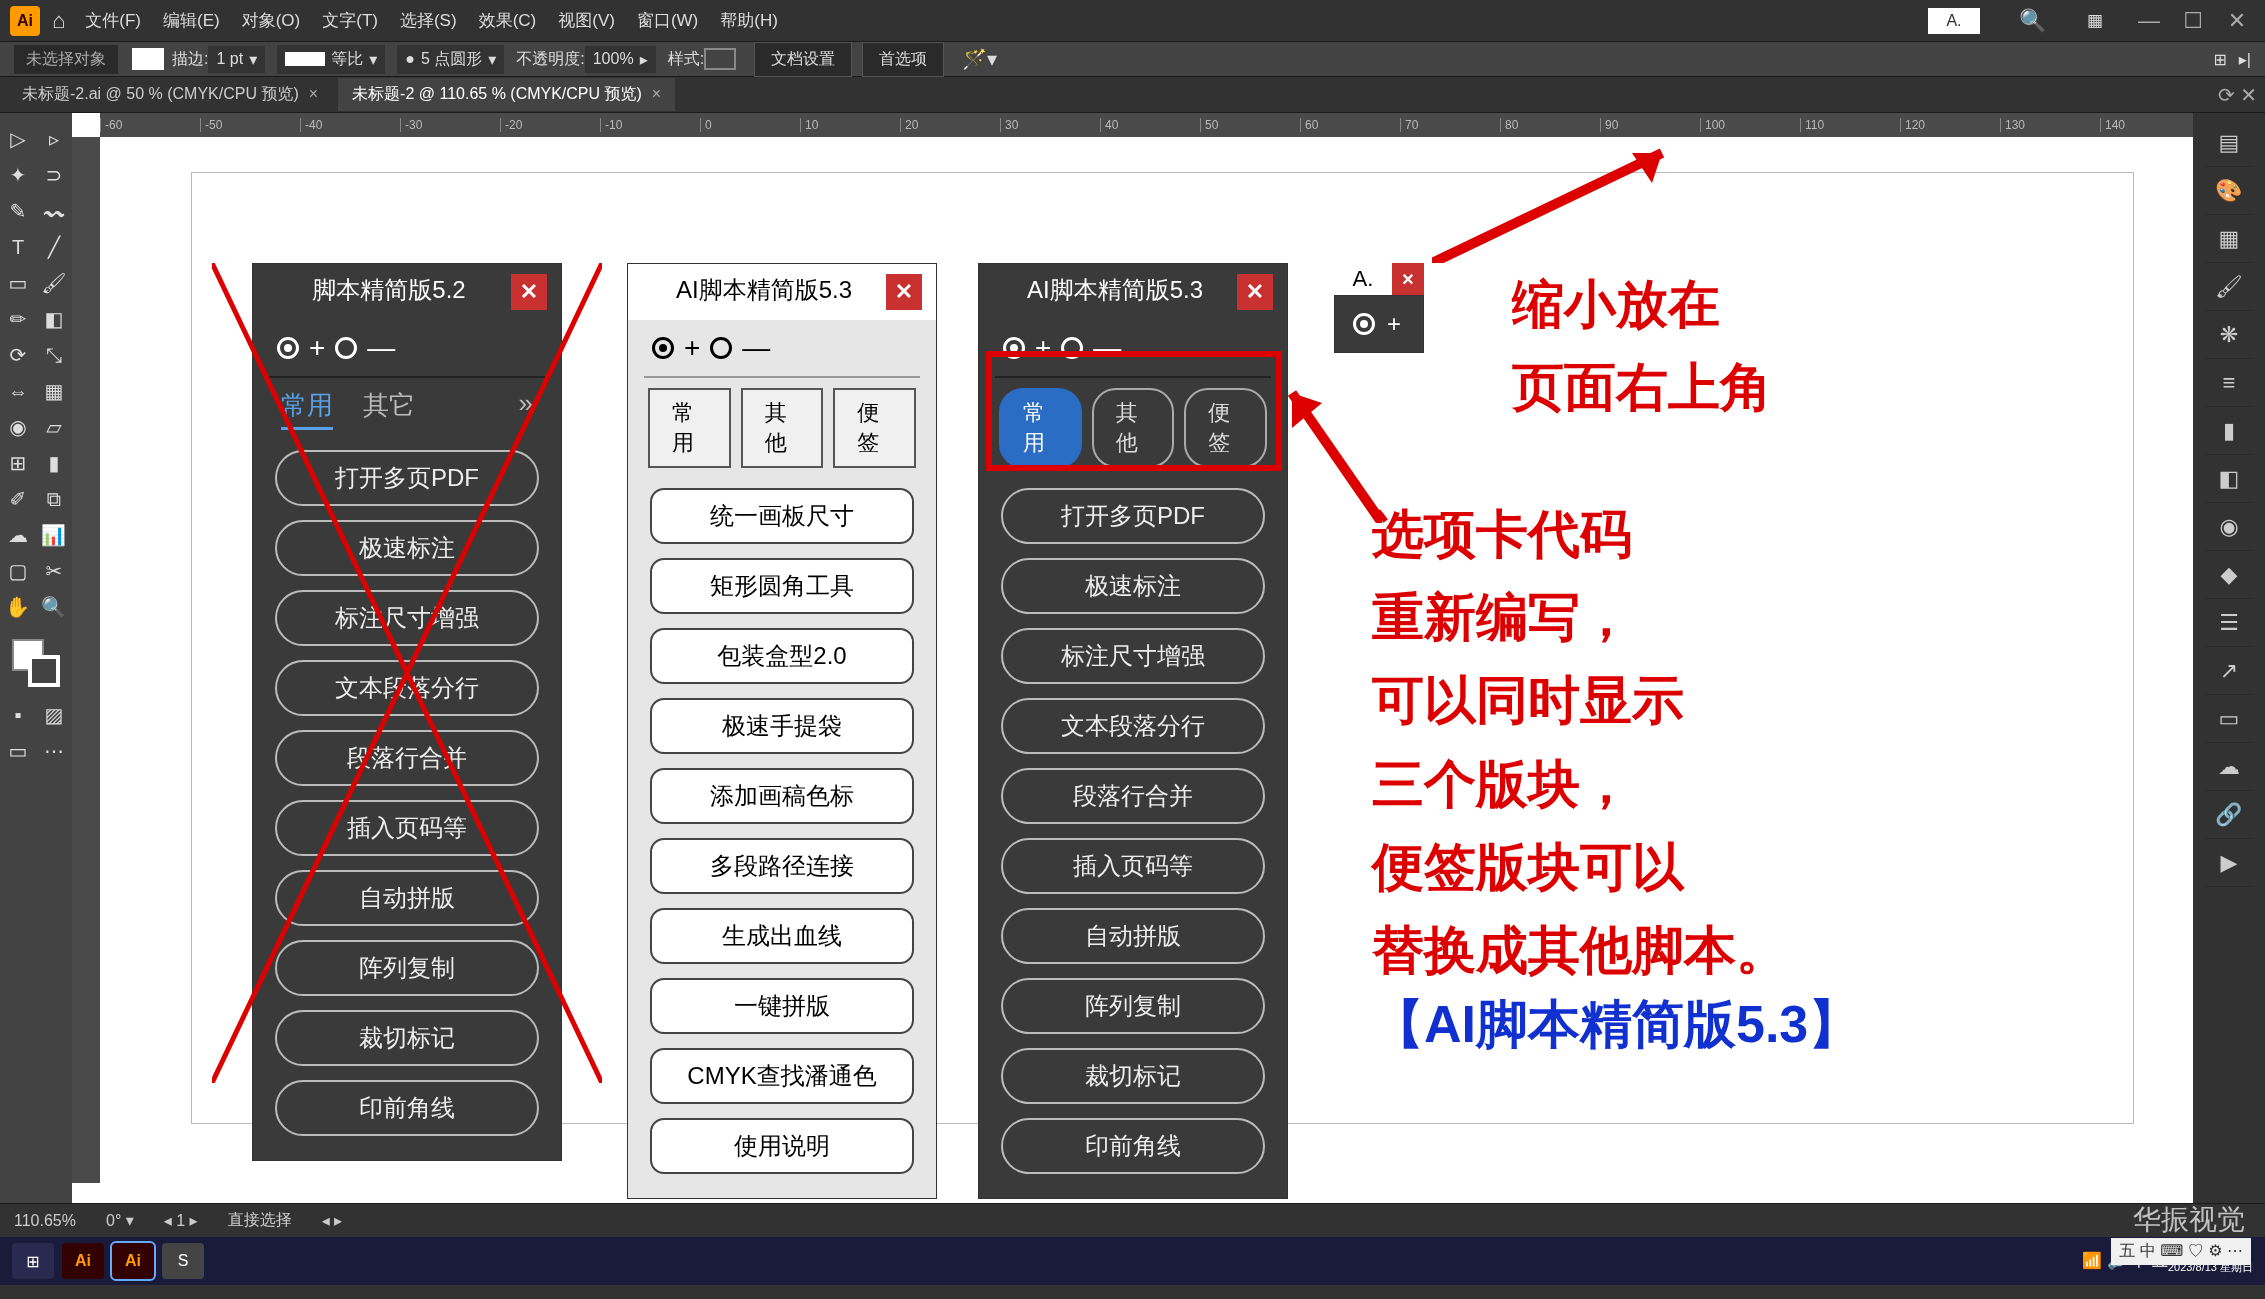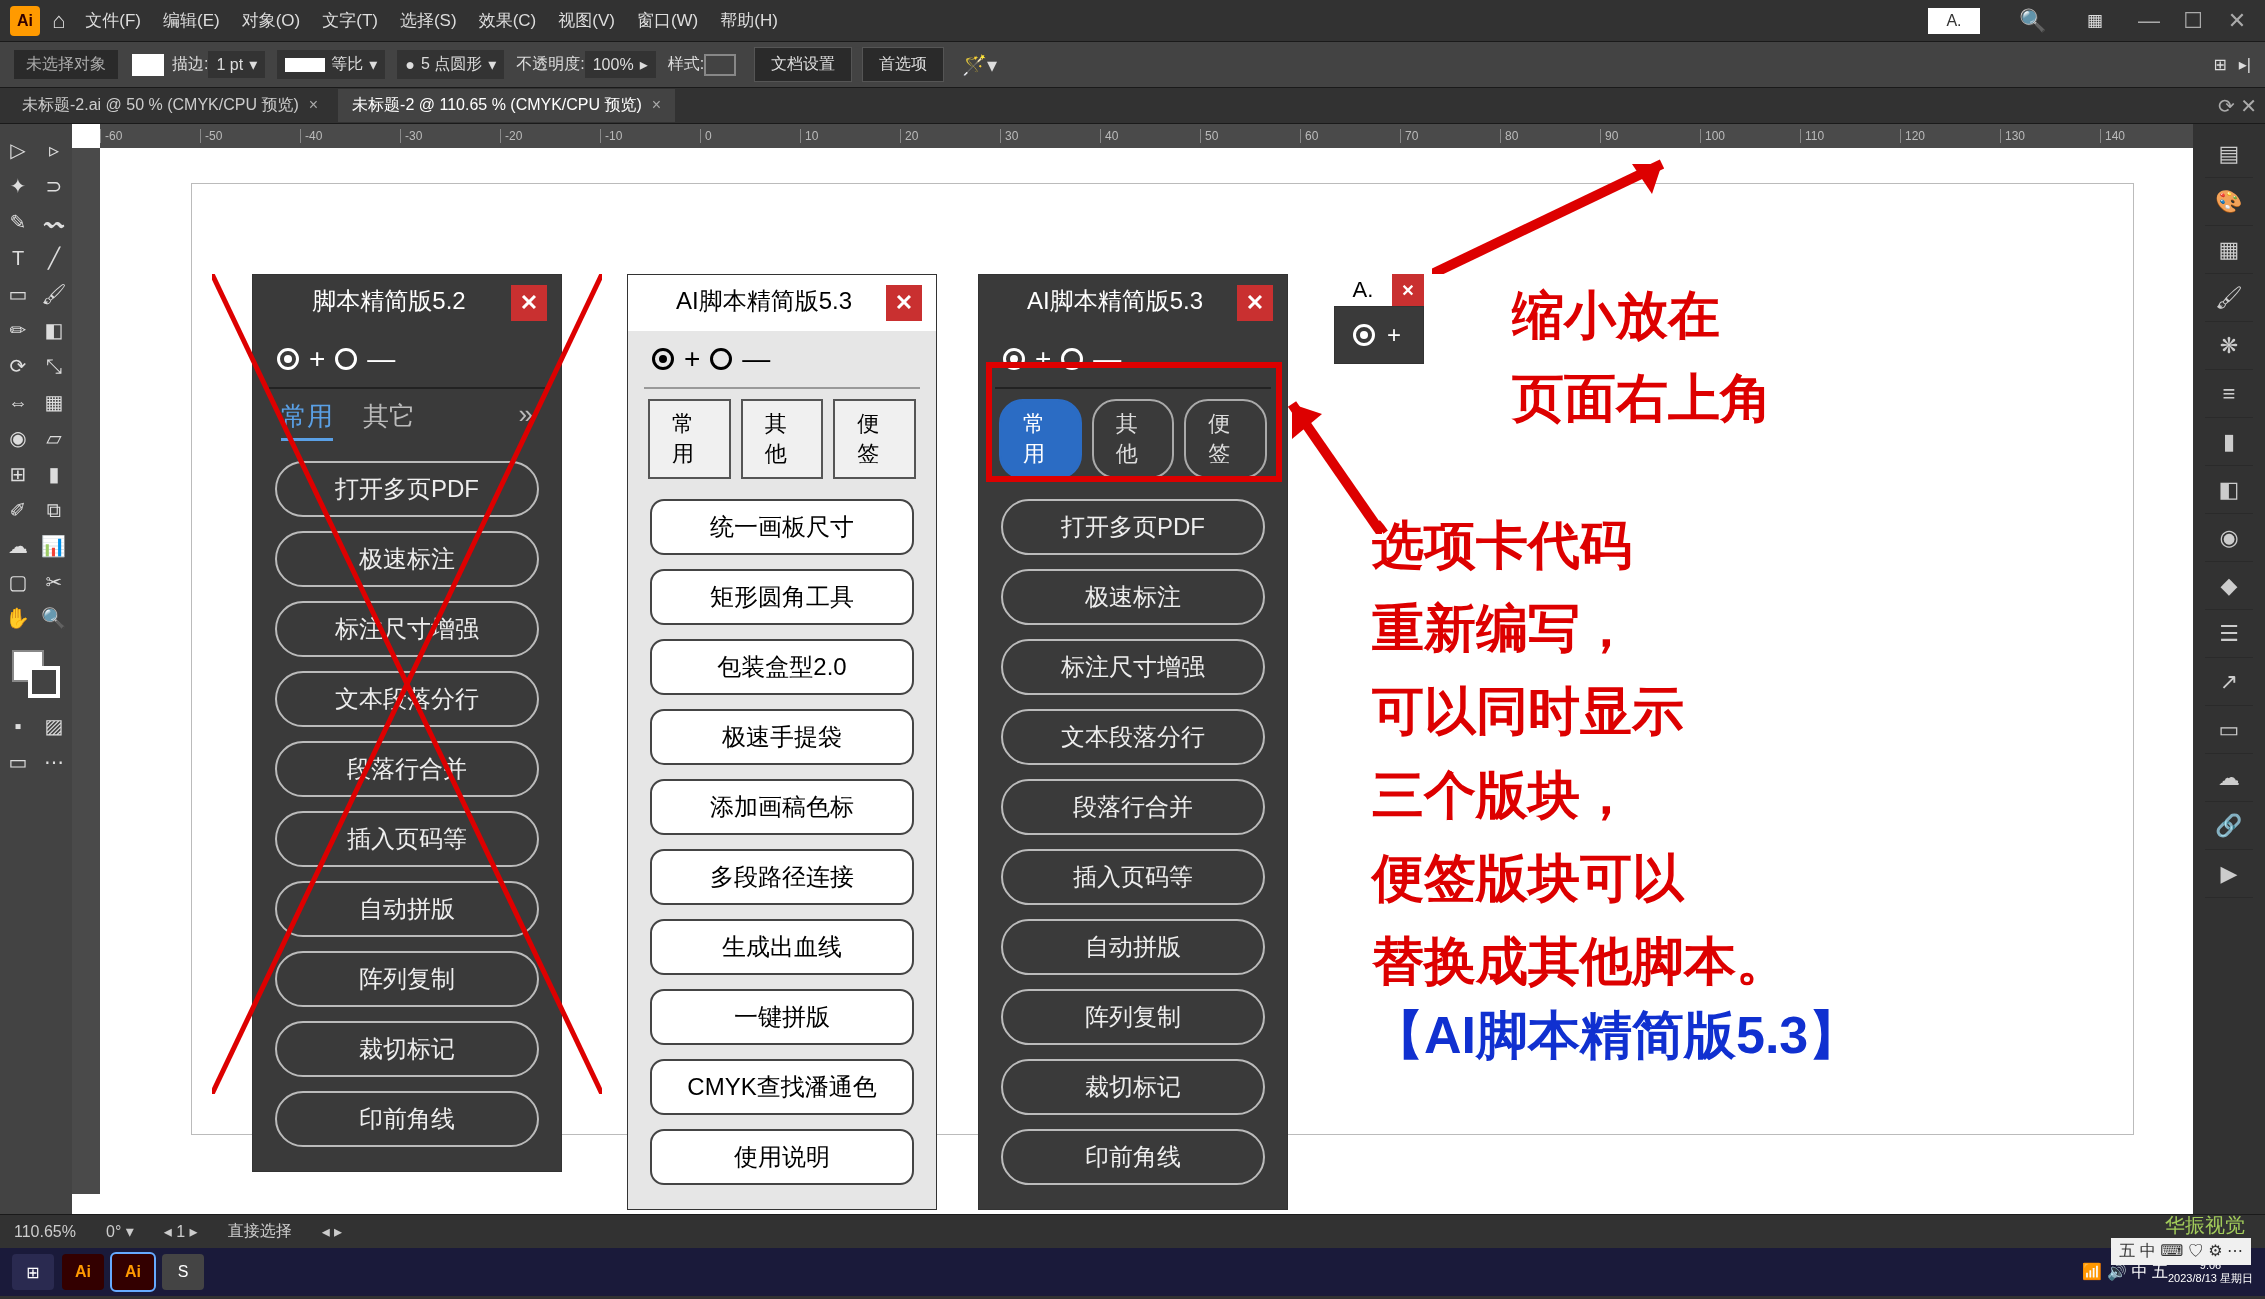--- a/index.html
+++ b/index.html
@@ -5,21 +5,21 @@
 *{box-sizing:border-box;margin:0;padding:0;font-family:"Microsoft YaHei",sans-serif}
 body{background:#323232;width:2265px;height:1299px;overflow:hidden;position:relative}
 .menubar{height:42px;background:#323232;display:flex;align-items:center;padding:0 10px;color:#ddd;font-size:17px;border-bottom:1px solid #1a1a1a}
 .ai-logo{width:30px;height:30px;background:#ff9a00;display:flex;align-items:center;justify-content:center;color:#330000;font-weight:bold;border-radius:4px;margin-right:12px;font-size:16px}
 .home-ico{margin-right:20px;font-size:22px}
 .menu-item{margin-right:22px;cursor:pointer}
 .sp{flex:1}
 .mini-panel{background:#fff;color:#333;padding:4px 18px;font-size:16px;margin-right:40px}
 .win-btn{width:36px;text-align:center;font-size:22px;margin-left:8px;color:#aaa}
 
-.optbar{height:46px;background:#434343;display:flex;align-items:center;padding:0 14px;color:#ddd;font-size:16px;border-bottom:1px solid #1a1a1a}
+.optbar{height:35px;background:#434343;display:flex;align-items:center;padding:0 14px;color:#ddd;font-size:16px;border-bottom:1px solid #1a1a1a}
 .optlabel{background:#2a2a2a;color:#aaa;padding:4px 12px;margin-right:14px}
 .drop{display:flex;align-items:center;padding:4px 8px;margin-right:12px;background:#333}
 .drop span{margin-right:6px}
 .swatch{width:32px;height:22px;background:#fff;margin-right:8px}
 .swatch.dash{background:none;border:2px solid #888}
 .btn-opt{background:#2a2a2a;padding:6px 16px;margin-left:10px;border:1px solid #555}
 .wand{margin-left:18px;font-size:20px}
 .oc{margin-left:auto;color:#aaa;font-size:20px}
 
 .tabbar{height:36px;background:#323232;display:flex;align-items:center;padding:0 8px;color:#ccc;font-size:16px;border-bottom:1px solid #1a1a1a}
@@ -84,21 +84,21 @@
 
 .status{height:34px;background:#323232;display:flex;align-items:center;padding:0 14px;color:#ccc;font-size:16px;border-top:1px solid #1a1a1a}
 .status .it{margin-right:30px}
 .tray{position:absolute;bottom:34px;right:14px;display:flex;gap:8px;align-items:center;background:#f0f0f0;padding:3px 8px;font-size:16px;color:#333}
 
 .taskbar{height:48px;background:#1a1a3a;display:flex;align-items:center;padding:0 12px;color:#fff;font-size:16px}
 .taskbar .tb{width:42px;height:36px;display:flex;align-items:center;justify-content:center;margin-right:8px;background:#2a2a50;border-radius:4px}
 .taskbar .tb.ai{background:#330000;color:#ff9a00;font-weight:bold}
 .taskbar .clock{margin-left:auto;text-align:center;line-height:1.2;font-size:11px}
 .taskbar .sys{margin-left:auto;display:flex;gap:0;align-items:center}
-.wm{position:absolute;right:20px;bottom:60px;color:#bef264;font-size:20px;opacity:.8}
+.wm{position:absolute;right:20px;bottom:60px;color:#e5e5e5;font-size:28px;opacity:.8}
 </style>
 </head>
 <body>
 
 <div class="menubar">
   <div class="ai-logo">Ai</div>
   <div class="home-ico">⌂</div>
   <span class="menu-item">文件(F)</span>
   <span class="menu-item">编辑(E)</span>
   <span class="menu-item">对象(O)</span>

